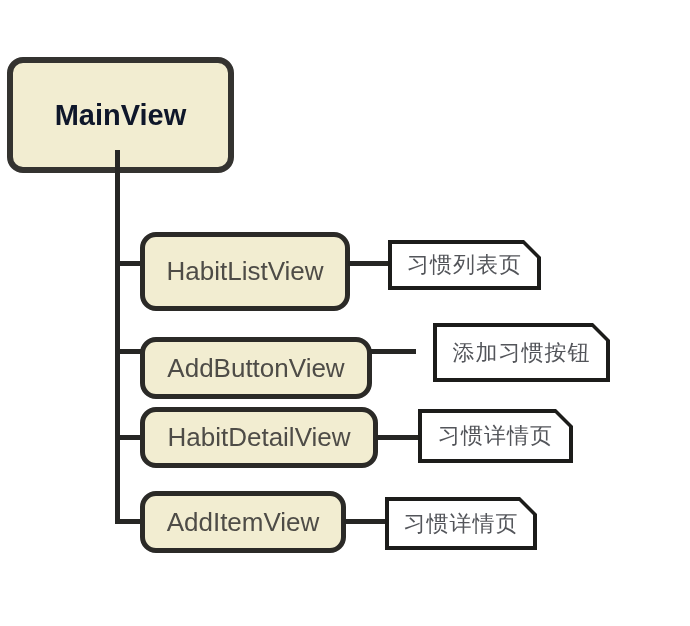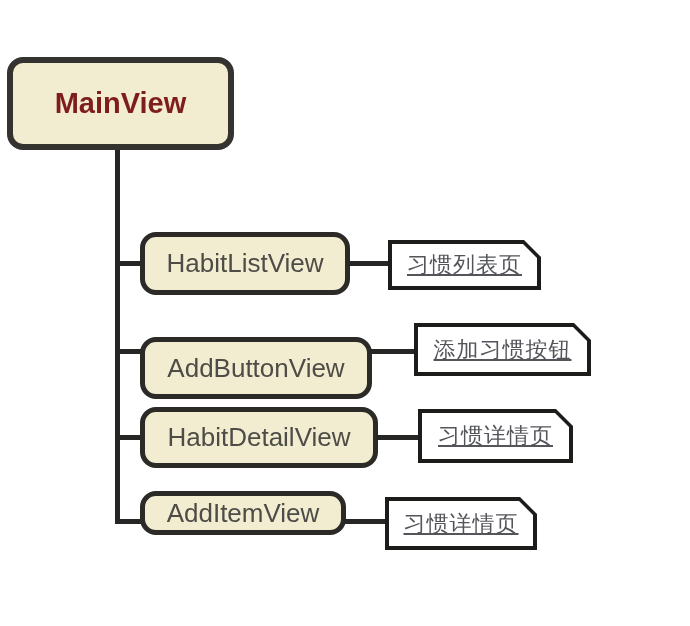--- a/index.html
+++ b/index.html
@@ -19,37 +19,37 @@
   .node {
     position: absolute;
     box-sizing: border-box;
     background: #f2edd1;
     display: flex;
     align-items: center;
     justify-content: center;
     color: #4e4c47;
   }
   .node.root {
-    left: 7px; top: 57px; width: 227px; height: 93px;
+    left: 7px; top: 57px; width: 227px; height: 116px;
     border: 6px solid #343330;
     border-radius: 16px;
     font-size: 29px;
     font-weight: 600;
-    color: #7f1d1d;
+    color: #0f172a;
   }
   .node.child {
     border: 5px solid #2b2a27;
     border-radius: 16px;
     font-size: 26px;
     font-weight: 400;
   }
-  .node.c1 { left: 140px; top: 232px; width: 210px; height: 63px; }
+  .node.c1 { left: 140px; top: 232px; width: 210px; height: 79px; }
   .node.c2 { left: 140px; top: 321px; width: 232px; height: 62px; margin-top: 16px; }
   .node.c3 { left: 140px; top: 407px; width: 238px; height: 61px; }
-  .node.c4 { left: 140px; top: 491px; width: 206px; height: 44px; }
+  .node.c4 { left: 140px; top: 491px; width: 206px; height: 62px; }
 
   
   .line {
     position: absolute;
     background: #262624;
   }
   .trunk { left: 115px; top: 150px; width: 5px;  height: 374px; }
   .stub  { left: 115px; width: 27px; height: 5px; }
   .stub.s1 { top: 261px; }
   .stub.s2 { top: 349px; }
@@ -71,24 +71,23 @@
     position: absolute;
     inset: 4px;
     background: #ffffff;
     clip-path: polygon(0 0, calc(100% - 14px) 0, 100% 14px, 100% 100%, 0 100%);
     display: flex;
     align-items: center;
     justify-content: center;
     font-size: 22px;
     color: #53555a;
     letter-spacing: 1px;
-    text-decoration: underline;
   }
   .note.t1 { left: 388px; top: 240px; width: 153px; height: 50px; }
-  .note.t2 { left: 414px; top: 323px; width: 177px; height: 53px; }
+  .note.t2 { left: 433px; top: 323px; width: 177px; height: 59px; }
   .note.t3 { left: 418px; top: 409px; width: 155px; height: 54px; }
   .note.t4 { left: 385px; top: 497px; width: 152px; height: 53px; }
 </style>
 </head>
 <body>
 
 <div class="canvas">
 
   <div class="node root">
     <span>MainView</span>

